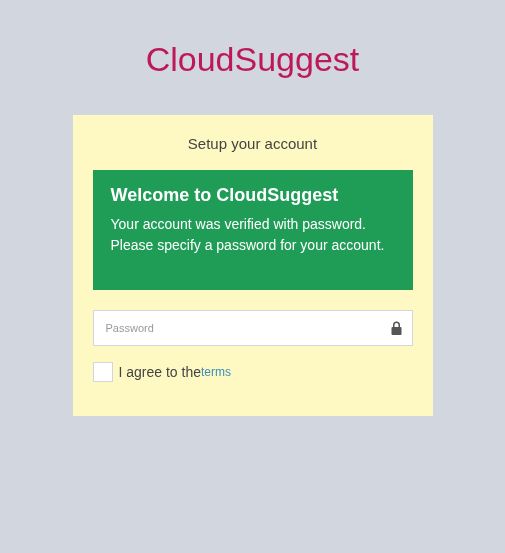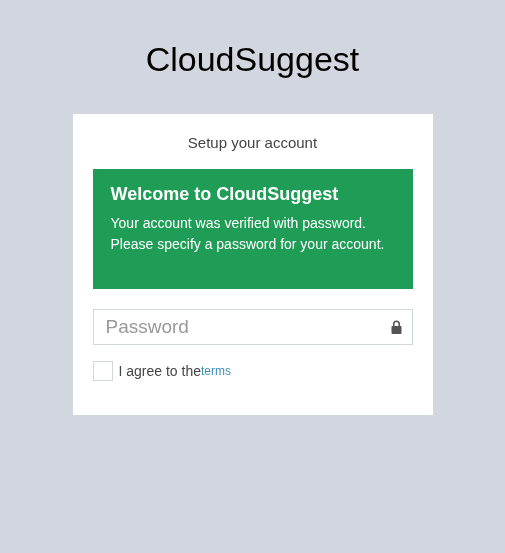--- a/index.html
+++ b/index.html
@@ -11,30 +11,29 @@
     width: 505px;
     height: 553px;
     display: flex;
     flex-direction: column;
     align-items: center;
     padding-top: 40px;
   }
   .logo {
     font-size: 34px;
     font-weight: 300;
-    color: #000000;
+    color: #be185d;
     text-align: center;
-    margin-bottom: 16px;
+    margin-bottom: 36px;
   }
   .card {
-    background: #ffffff;
+    background: #fef9c3;
     width: 360px;
     padding: 20px;
     color: #666;
-    margin-top: 19px;
   }
   .subtitle {
     text-align: center;
     font-size: 15px;
     color: #444;
     margin-bottom: 18px;
   }
   .alert {
     background: #1f9c56;
     color: #fff;
@@ -52,21 +51,21 @@
   }
   .form-group {
     position: relative;
     margin-bottom: 14px;
   }
   .form-control {
     width: 100%;
     height: 36px;
     border: 1px solid #d2d6de;
     padding: 6px 36px 6px 12px;
-    font-size: 19px;
+    font-size: 11px;
     color: #555;
     background: #fff;
     outline: none;
   }
   .form-control::placeholder { color: #999; }
   .input-icon {
     position: absolute;
     right: 10px;
     top: 50%;
     transform: translateY(-50%);

